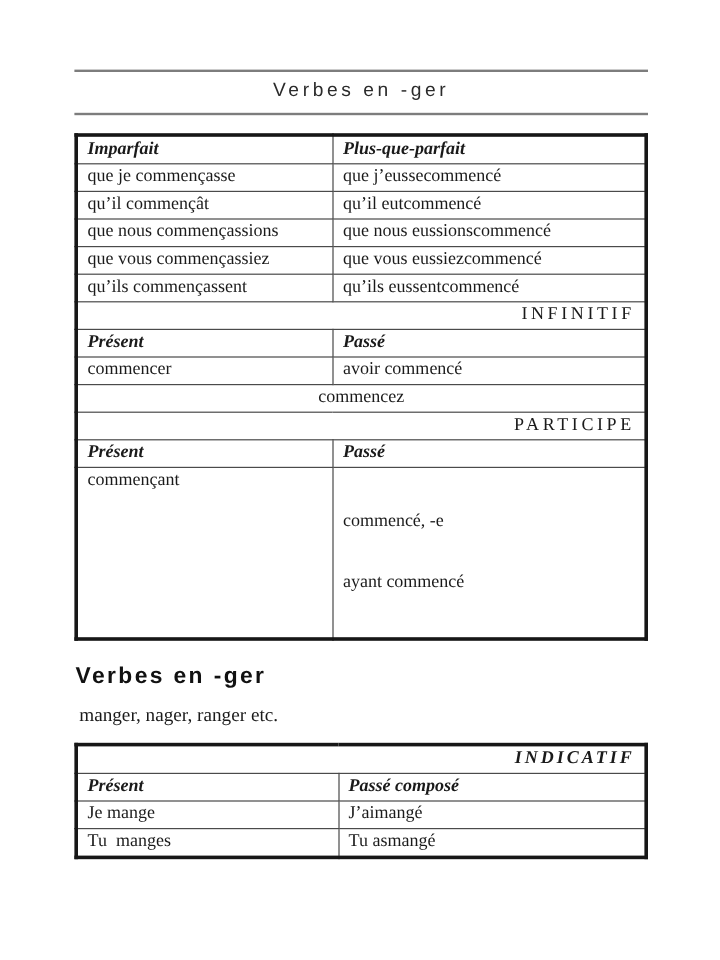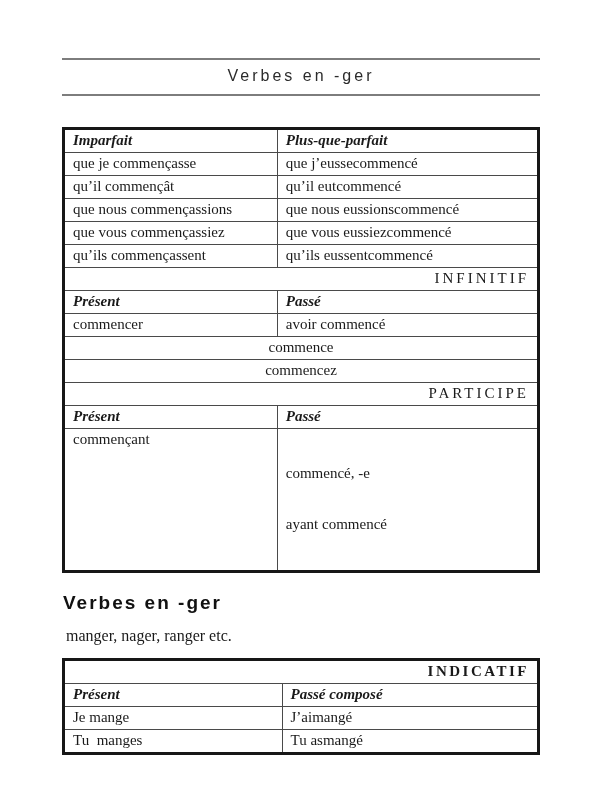--- a/index.html
+++ b/index.html
@@ -20,38 +20,38 @@
     font-size: 16px; letter-spacing: 3px;
     text-align: center; color: #2b2b2b;
     padding: 7px 0 9px 0;
   }
 
   
   table.conj {
     border-collapse: collapse; width: 478px;
     table-layout: fixed;
     border: 3px solid #171717;
-    margin-top: 31px;
+    margin-top: 15px;
   }
   table.conj td {
     border: 1px solid #4a4a4a;
     padding: 2px 8px 3px 8px;
     font-size: 15px; line-height: 17px;
     white-space: pre-wrap;
     overflow: hidden;
   }
   td.hdr {
     font-weight: bold; font-style: italic;
     font-size: 15.5px; padding-top: 4px; padding-bottom: 4px;
   }
   td.section {
     text-align: right; letter-spacing: 3px;
     padding-top: 3px; padding-bottom: 3px;
   }
-  td.section.bold { font-weight: bold; letter-spacing: 2.5px; }
+  td.section.bold { font-weight: bold; letter-spacing: 2.5px; font-style: italic; }
   td.centercell { text-align: center; }
   .flexcell { display: flex; justify-content: flex-start; }
 
   
   .verb-heading {
     font-family: "Liberation Sans", sans-serif;
     font-weight: bold; font-size: 19px; letter-spacing: 2px;
     margin: 19px 0 0 1px; color: #111;
   }
   .verb-examples { font-size: 16px; margin: 13px 0 0 4px; }
@@ -104,23 +104,20 @@
     <tr>
       <td class="hdr">Présent</td>
       <td class="hdr">Passé</td>
     </tr>
     <tr>
       <td>commencer</td>
       <td>avoir commencé</td>
     </tr>
 
     <tr>
-      <td class="centercell" colspan="2">commence</td>
-    </tr>
-    <tr>
       <td class="centercell" colspan="2">commencez</td>
     </tr>
 
     <tr>
       <td class="section" colspan="2">PARTICIPE</td>
     </tr>
     <tr>
       <td class="hdr">Présent</td>
       <td class="hdr">Passé</td>
     </tr>

